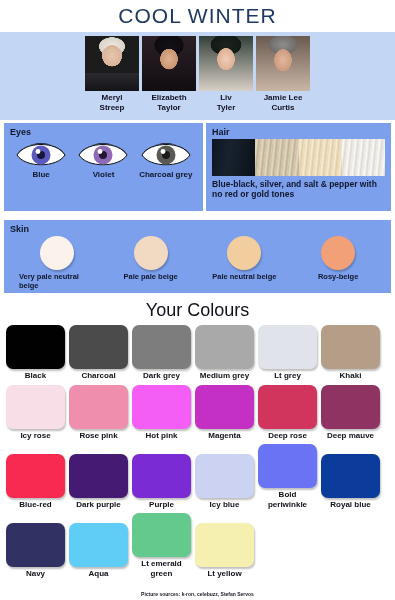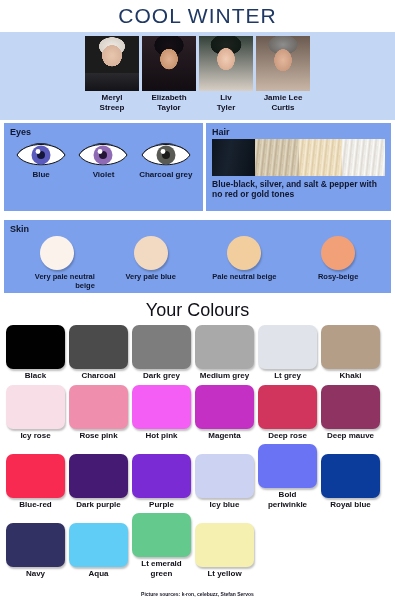--- a/index.html
+++ b/index.html
@@ -194,21 +194,21 @@
   .skin-dot {
     width: 34px;
     height: 34px;
     border-radius: 50%;
     box-shadow: 1px 2px 2px rgba(0,0,0,0.22);
   }
   .skin-caption {
     font-size: 7.5px;
     line-height: 9px;
     font-weight: bold;
-    text-align: right;
+    text-align: left;
     margin-top: 2px;
     color: #10162c;
   }
 
   
   .colours-title {
     text-align: center;
     font-size: 18px;
     color: #101018;
     margin: 7px 0 4px 0;
@@ -352,21 +352,21 @@
 
 <div class="panel-skin">
   <div class="panel-label">Skin</div>
   <div class="skin-row">
     <div class="skin-item">
       <div class="skin-dot" style="background:#fbf2eb"></div>
       <div class="skin-caption">Very pale neutral beige</div>
     </div>
     <div class="skin-item">
       <div class="skin-dot" style="background:#f2d9c2"></div>
-      <div class="skin-caption">Very pale blue</div>
+      <div class="skin-caption">Pale pale beige</div>
     </div>
     <div class="skin-item">
       <div class="skin-dot" style="background:#f2ce9f"></div>
       <div class="skin-caption">Pale neutral beige</div>
     </div>
     <div class="skin-item">
       <div class="skin-dot" style="background:#f2a077"></div>
       <div class="skin-caption">Rosy-beige</div>
     </div>
   </div>

